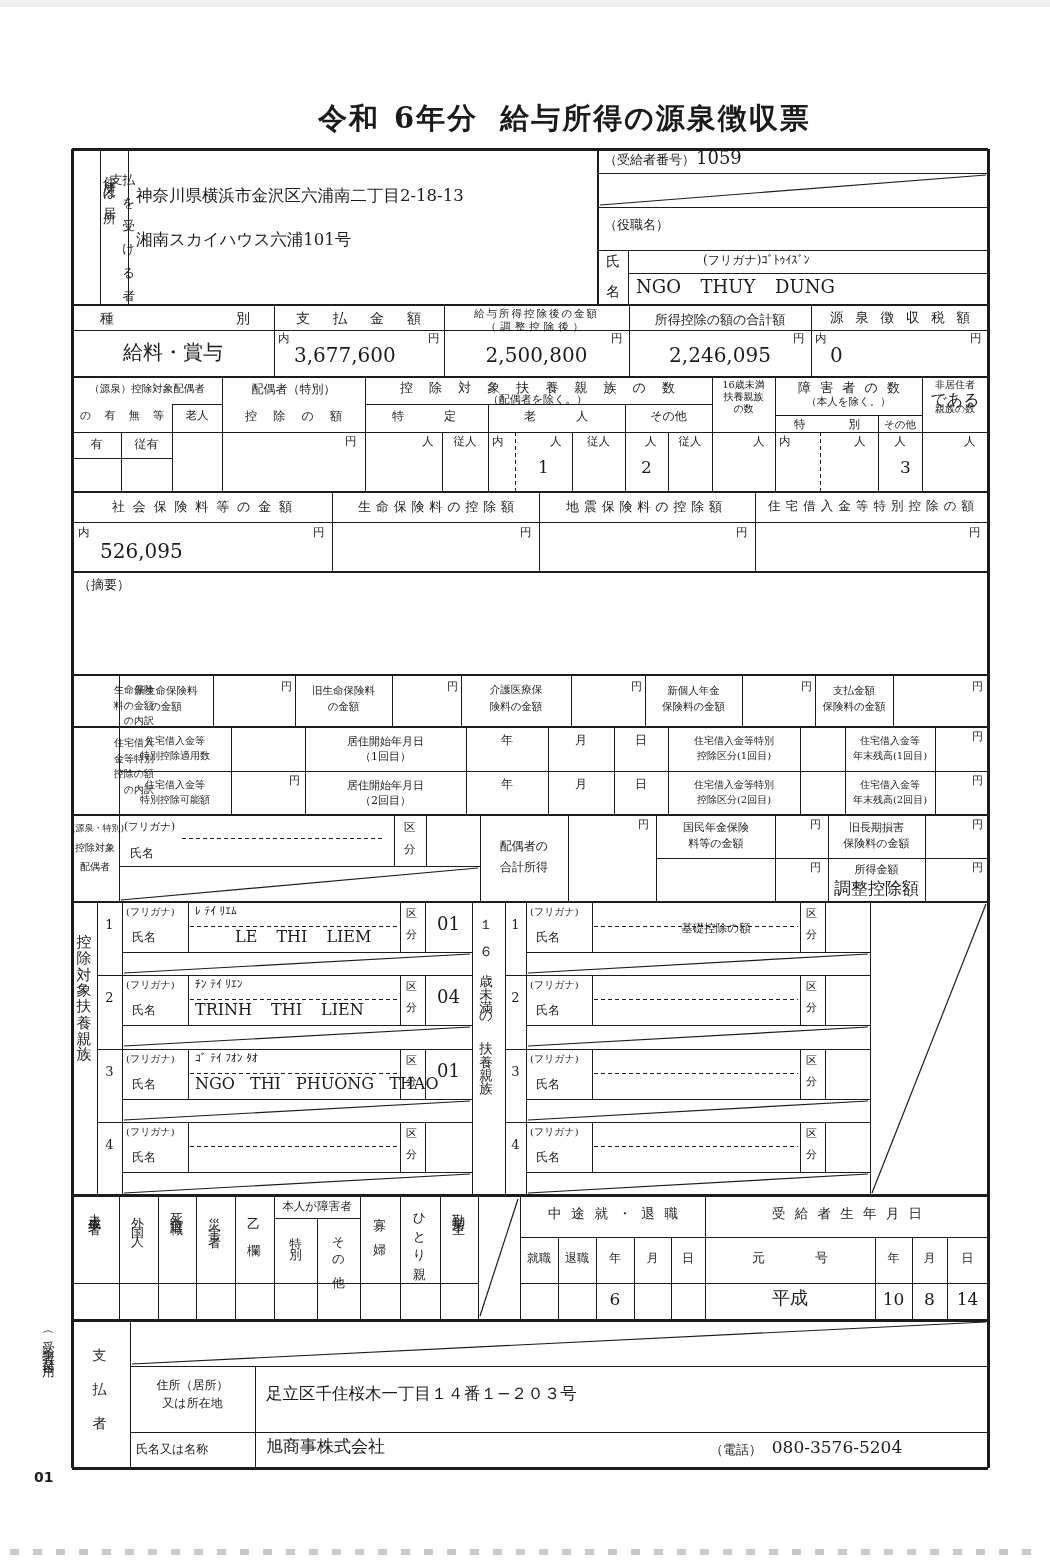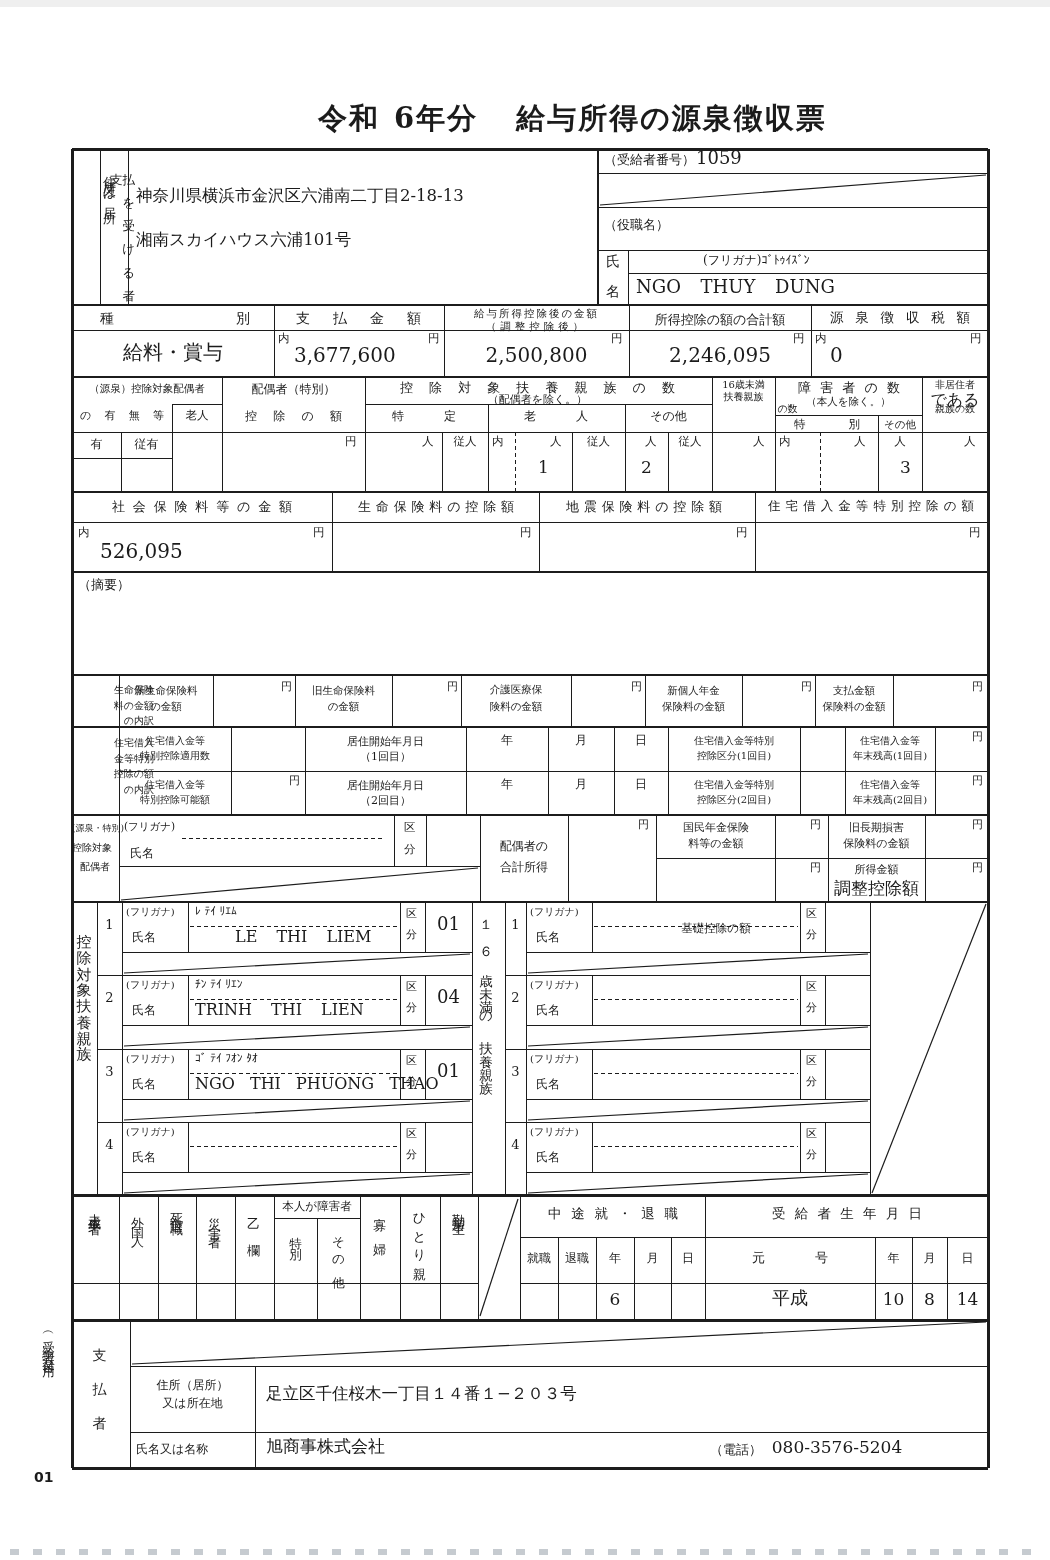--- a/index.html
+++ b/index.html
@@ -218,21 +218,21 @@
         <line x1="528" y1="1120" x2="868" y2="1101"></line>
       <line x1="124" y1="1193" x2="470" y2="1174"></line>
         <line x1="528" y1="1193" x2="868" y2="1174"></line>
       <line x1="872" y1="1193" x2="986" y2="904"></line>
       <line x1="480" y1="1316" x2="518" y2="1199"></line>
       <line x1="132" y1="1364" x2="986" y2="1322"></line>
     </g>
   </svg>
 
   <div class="t" style="left:318px;top:104px;font-size:29px;font-weight:bold;letter-spacing:2px;">
-    <span>令和</span><span style="margin-left:14px;">6</span><span>年分</span><span style="margin-left:38px;">給与所得の源泉徴収票</span>
+    <span>令和</span><span style="margin-left:14px;">6</span><span>年分</span><span style="margin-left:22px;">給与所得の源泉徴収票</span>
   </div>
 
   <div class="t wr" style="left:74px;top:168px;width:25px;font-size:12.5px;">支払を受ける者</div>
   <div class="t vt" style="left:103px;top:166px;font-size:13px;letter-spacing:4px;">住所又は居所</div>
   <div class="t" style="left:136px;top:188px;font-size:16.5px;">神奈川県横浜市金沢区六浦南二丁目2-18-13</div>
   <div class="t" style="left:136px;top:232px;font-size:16.5px;">湘南スカイハウス六浦101号</div>
   <div class="t" style="left:604px;top:153px;font-size:13px;">（受給者番号）</div>
   <div class="t" style="left:696px;top:149px;font-size:18px;">1059</div>
   <div class="t" style="left:604px;top:218px;font-size:13px;">（役職名）</div>
   <div class="t" style="left:606px;top:254px;font-size:14px;">氏</div>
@@ -265,21 +265,21 @@
   <div class="t c" style="left:172px;top:410px;width:50px;font-size:11.5px;">老人</div>
   <div class="t c" style="left:222px;top:383px;width:143px;font-size:12px;">配偶者（特別）</div>
   <div class="t j" style="left:245px;top:410px;width:97px;font-size:12px;">控除の額</div>
   <div class="t j" style="left:400px;top:381px;width:275px;font-size:13px;">控除対象扶養親族の数</div>
   <div class="t c" style="left:400px;top:394px;width:275px;font-size:11px;">（配偶者を除く。）</div>
   <div class="t j" style="left:392px;top:410px;width:64px;font-size:12px;">特定</div>
   <div class="t j" style="left:524px;top:410px;width:64px;font-size:12px;">老人</div>
   <div class="t c" style="left:625px;top:410px;width:87px;font-size:12px;">その他</div>
   <div class="t c" style="left:712px;top:380px;width:63px;font-size:10px;">16歳未満</div>
   <div class="t c" style="left:712px;top:392px;width:63px;font-size:10px;">扶養親族</div>
-  <div class="t c" style="left:712px;top:404px;width:63px;font-size:10px;margin-left:44px;">の数</div>
+  <div class="t c" style="left:712px;top:404px;width:63px;font-size:10px;">の数</div>
   <div class="t j" style="left:798px;top:381px;width:102px;font-size:13px;">障害者の数</div>
   <div class="t c" style="left:775px;top:396px;width:147px;font-size:10.5px;">（本人を除く。）</div>
   <div class="t j" style="left:794px;top:419px;width:66px;font-size:11.5px;">特別</div>
   <div class="t c" style="left:878px;top:419px;width:44px;font-size:10.5px;">その他</div>
   <div class="t c" style="left:922px;top:380px;width:66px;font-size:10px;">非居住者</div>
   <div class="t c" style="left:922px;top:392px;width:66px;font-size:16px;">である</div>
   <div class="t c" style="left:922px;top:404px;width:66px;font-size:10px;">親族の数</div>
   <div class="t c" style="left:72px;top:438px;width:49px;font-size:12px;">有</div>
   <div class="t c" style="left:121px;top:438px;width:51px;font-size:12px;">従有</div>
   <div class="t" style="left:345px;top:436px;font-size:11.5px;">円</div>
@@ -350,21 +350,21 @@
   <div class="t c" style="left:466px;top:778px;width:82px;font-size:12px;">年</div>
   <div class="t c" style="left:548px;top:778px;width:66px;font-size:12px;">月</div>
   <div class="t c" style="left:614px;top:778px;width:54px;font-size:12px;">日</div>
   <div class="t c" style="left:668px;top:780px;width:132px;font-size:10px;">住宅借入金等特別</div>
   <div class="t c" style="left:668px;top:795px;width:132px;font-size:10px;">控除区分(2回目)</div>
   <div class="t c" style="left:845px;top:780px;width:90px;font-size:10px;">住宅借入金等</div>
   <div class="t c" style="left:845px;top:795px;width:90px;font-size:10px;">年末残高(2回目)</div>
   <div class="t" style="left:972px;top:775px;font-size:11px;">円</div>
 
   <div class="t c" style="left:72px;top:824px;width:46px;font-size:9px;">(源泉・特別)</div>
-  <div class="t c" style="left:72px;top:843px;width:24px;font-size:10px;">控除対象</div>
+  <div class="t c" style="left:72px;top:843px;width:46px;font-size:10px;">控除対象</div>
   <div class="t c" style="left:72px;top:862px;width:46px;font-size:10px;">配偶者</div>
   <div class="t" style="left:124px;top:821px;font-size:10.5px;">(フリガナ)</div>
   <div class="t" style="left:130px;top:847px;font-size:12px;">氏名</div>
   <div class="t" style="left:404px;top:822px;font-size:11.5px;">区</div>
   <div class="t" style="left:404px;top:844px;font-size:11.5px;">分</div>
   <div class="t c" style="left:480px;top:840px;width:88px;font-size:12px;">配偶者の</div>
   <div class="t c" style="left:480px;top:861px;width:88px;font-size:12px;">合計所得</div>
   <div class="t" style="left:638px;top:819px;font-size:11px;">円</div>
   <div class="t c" style="left:657px;top:822px;width:118px;font-size:11px;">国民年金保険</div>
   <div class="t c" style="left:657px;top:838px;width:118px;font-size:11px;">料等の金額</div>

